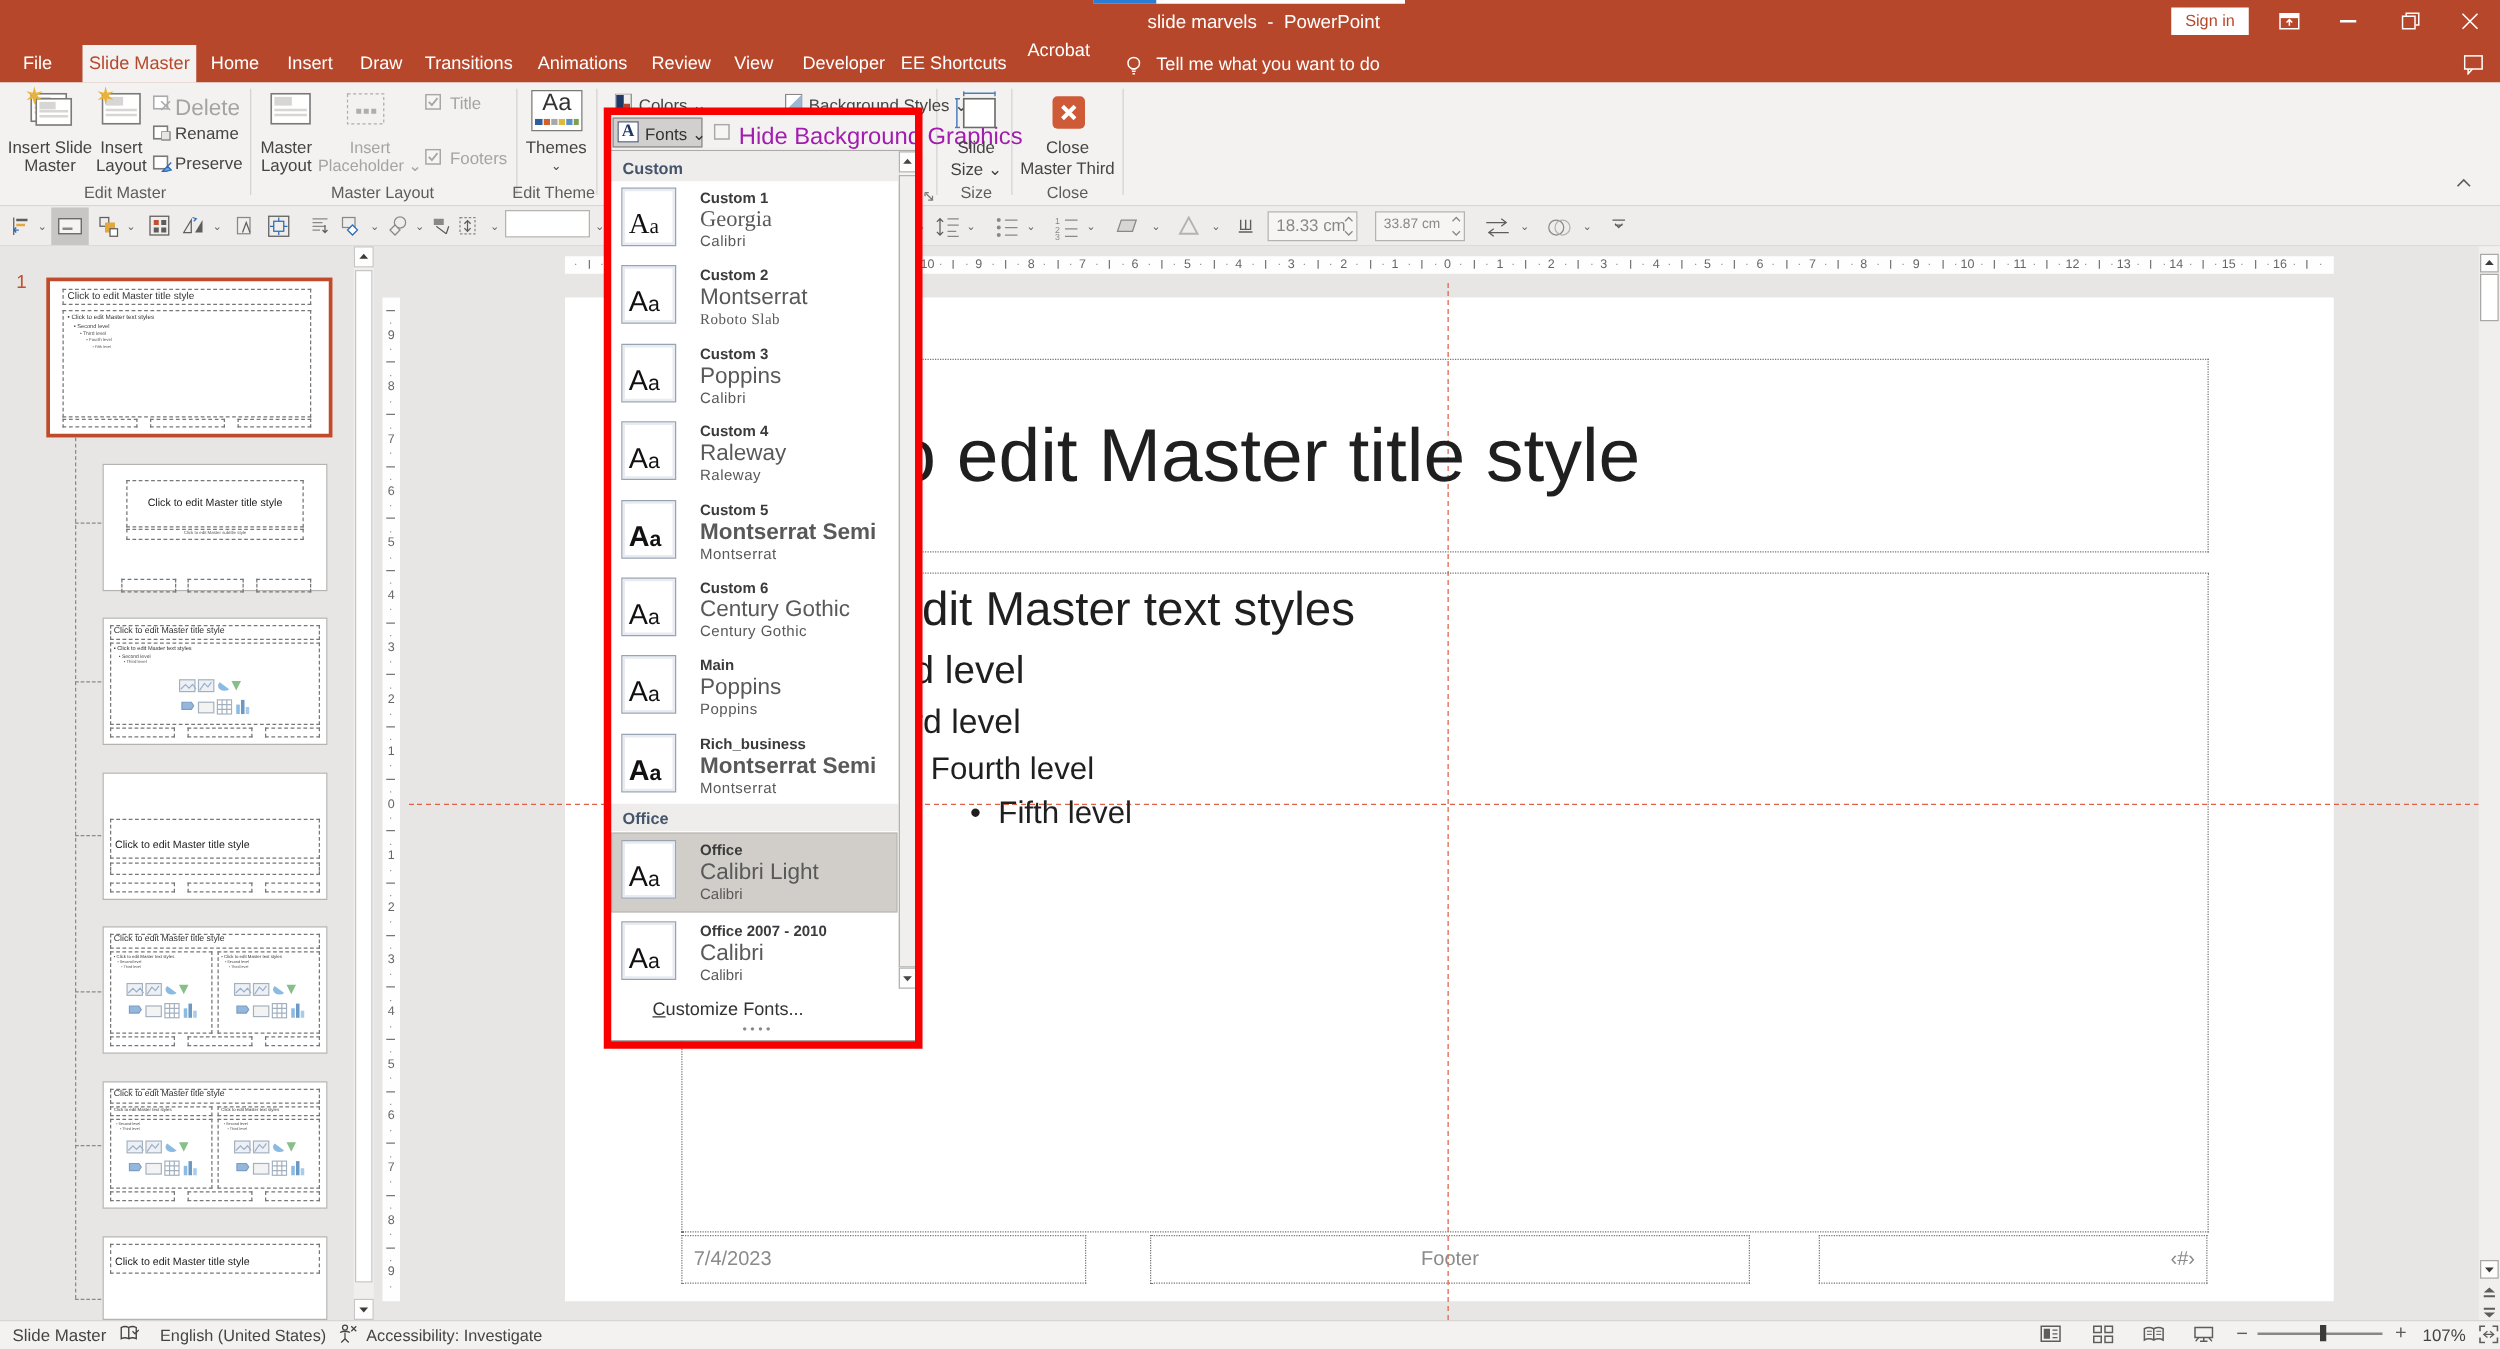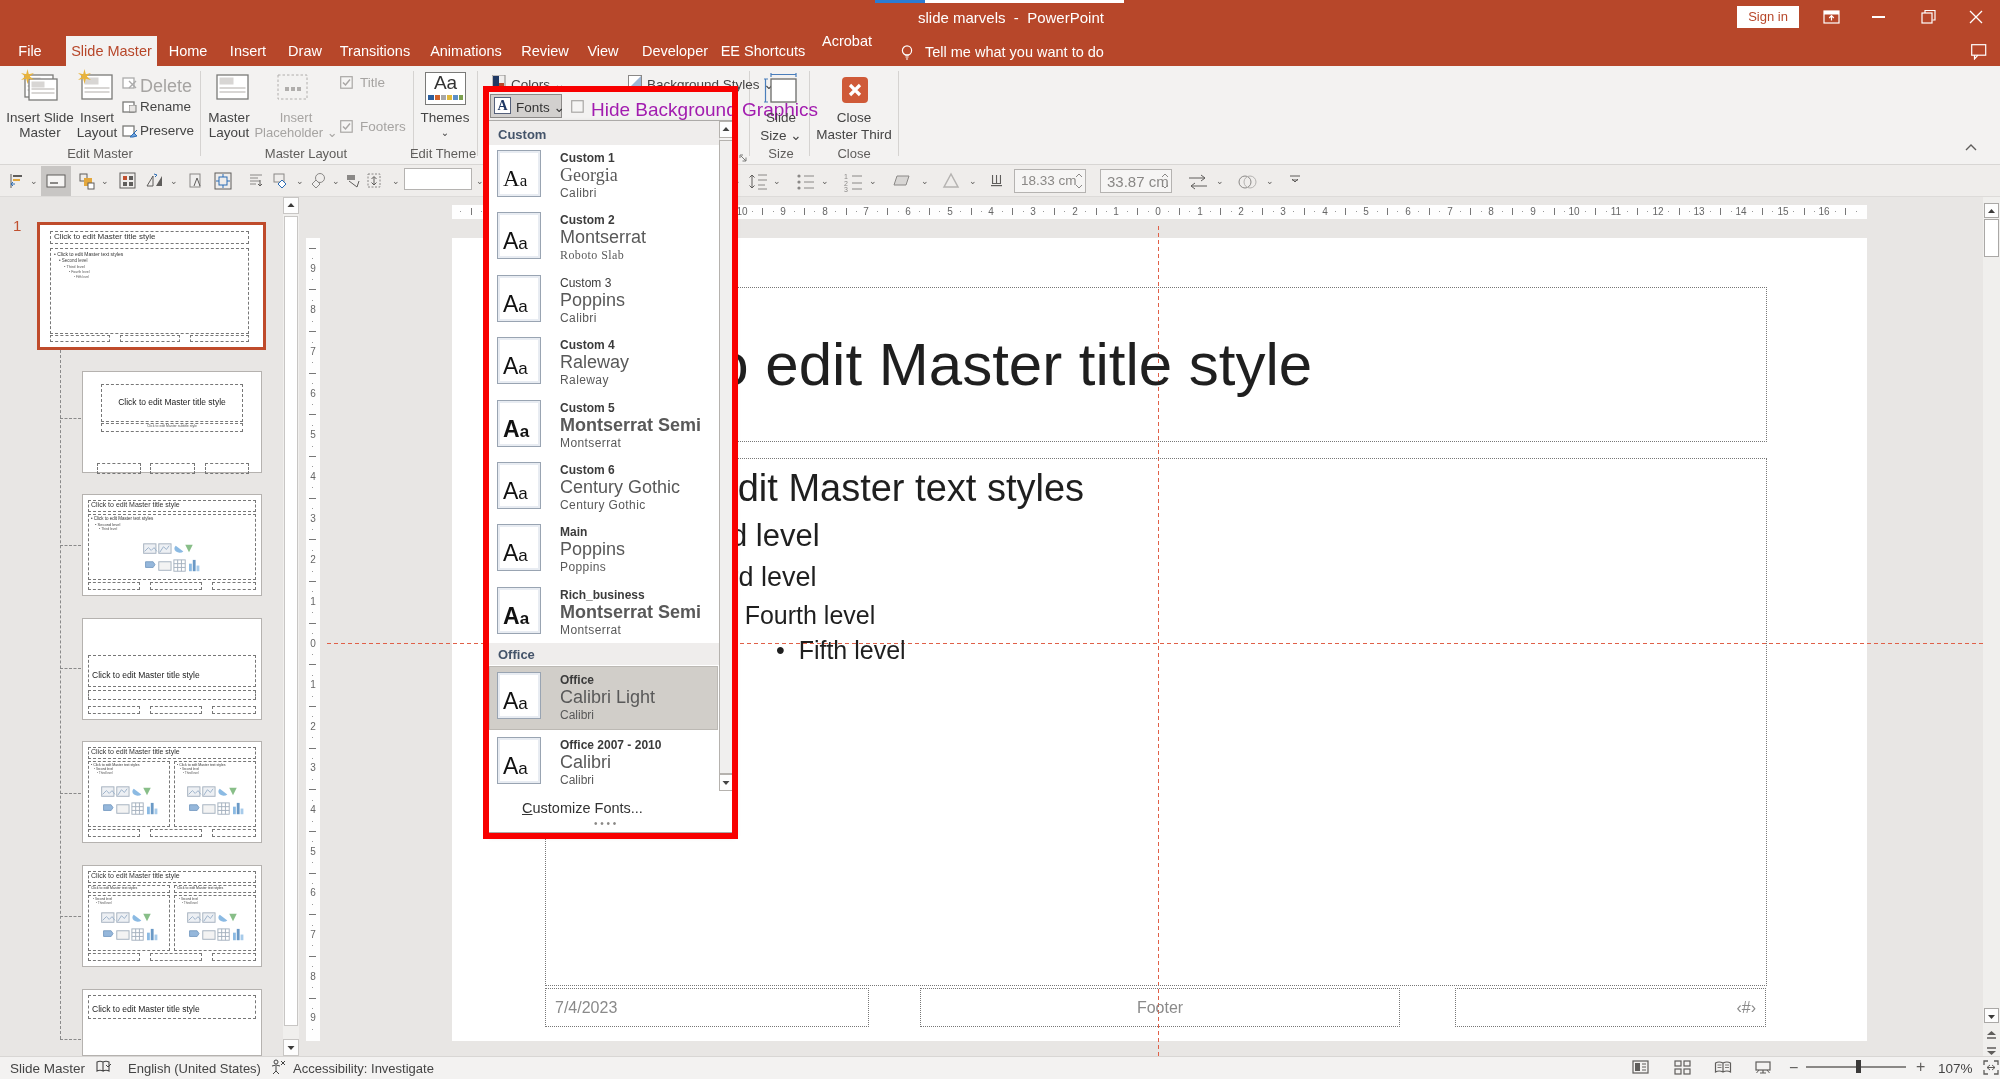--- a/index.html
+++ b/index.html
@@ -289,21 +289,21 @@
       <path d="M5 4 h12 M5 8 h12 M5 12 h8" stroke="#8a8886"></path>
     </svg></div>
 <div class="abs" style="left:1014px;top:169px;width:72px;height:24px;background:#f6f5f4;border:1px solid #b5b3b1;">
     <div style="font-size:13.5px;color:#8a8886;padding:3px 0 0 6px;">18.33 cm</div>
   </div>
 <div class="abs" style="left:1072px;top:169px;width:14px;height:24px;"><svg width="14" height="24">
       <path d="M4 8 L7 5 L10 8" stroke="#8a8886" fill="none"></path>
       <path d="M4 16 L7 19 L10 16" stroke="#8a8886" fill="none"></path>
     </svg></div>
 <div class="abs" style="left:1100px;top:169px;width:72px;height:24px;background:#f6f5f4;border:1px solid #b5b3b1;">
-    <div style="font-size:15px;color:#8a8886;padding:3px 0 0 6px;">33.87 cm</div>
+    <div style="font-size:11px;color:#8a8886;padding:3px 0 0 6px;">33.87 cm</div>
   </div>
 <div class="abs" style="left:1158px;top:169px;width:14px;height:24px;"><svg width="14" height="24">
       <path d="M4 8 L7 5 L10 8" stroke="#8a8886" fill="none"></path>
       <path d="M4 16 L7 19 L10 16" stroke="#8a8886" fill="none"></path>
     </svg></div>
 <div class="abs" style="left:1186px;top:172px;width:24px;height:18px;"><svg width="24" height="20">
       <path d="M3 6 h16 m-4 -3 l4 3 l-4 3 M21 14 h-16 m4 -3 l-4 3 l4 3" stroke="#5f5d5b" fill="none"></path>
     </svg></div>
 <div class="abs" style="left:1216px;top:176px;font-size:9px;color:#5f5d5b;white-space:nowrap;">⌄</div>
 <div class="abs" style="left:1236px;top:172px;width:22px;height:18px;"><svg width="22" height="20">
@@ -803,21 +803,21 @@
 <div class="abs" style="left:560px;top:186px;font-size:12px;color:#595959;white-space:nowrap;z-index:11;font-family:'Liberation Sans',sans-serif;letter-spacing:0.4px;">Calibri</div>
 <div class="abs" style="left:497px;top:212px;width:44px;height:47px;z-index:11;background:#ffffff;border:1px solid #99a4b2;box-shadow:inset 0 0 0 2px #e8ecf2;">
     <div style="font-family:'Liberation Sans',sans-serif;font-weight:normal;font-size:23px;color:#111;text-align:left;padding-left:5px;line-height:56px;">A<span style="font-size:17px;">a</span></div>
   </div>
 <div class="abs" style="left:560px;top:213px;font-size:12px;color:#3b3b3b;white-space:nowrap;z-index:11;font-weight:bold;">Custom 2</div>
 <div class="abs" style="left:560px;top:227px;font-size:18px;color:#595959;white-space:nowrap;z-index:11;font-family:'Liberation Sans',sans-serif;font-weight:normal;">Montserrat</div>
 <div class="abs" style="left:560px;top:248px;font-size:12px;color:#595959;white-space:nowrap;z-index:11;font-family:'Liberation Serif',serif;letter-spacing:0.4px;">Roboto Slab</div>
 <div class="abs" style="left:497px;top:275px;width:44px;height:47px;z-index:11;background:#ffffff;border:1px solid #99a4b2;box-shadow:inset 0 0 0 2px #e8ecf2;">
     <div style="font-family:'Liberation Sans',sans-serif;font-weight:normal;font-size:23px;color:#111;text-align:left;padding-left:5px;line-height:56px;">A<span style="font-size:17px;">a</span></div>
   </div>
-<div class="abs" style="left:560px;top:276px;font-size:12px;color:#3b3b3b;white-space:nowrap;z-index:11;font-weight:normal;">Custom 3</div>
+<div class="abs" style="left:560px;top:276px;font-size:12px;color:#3b3b3b;white-space:nowrap;z-index:11;font-weight:bold;">Custom 3</div>
 <div class="abs" style="left:560px;top:290px;font-size:18px;color:#595959;white-space:nowrap;z-index:11;font-family:'Liberation Sans',sans-serif;font-weight:normal;">Poppins</div>
 <div class="abs" style="left:560px;top:311px;font-size:12px;color:#595959;white-space:nowrap;z-index:11;font-family:'Liberation Sans',sans-serif;letter-spacing:0.4px;">Calibri</div>
 <div class="abs" style="left:497px;top:337px;width:44px;height:47px;z-index:11;background:#ffffff;border:1px solid #99a4b2;box-shadow:inset 0 0 0 2px #e8ecf2;">
     <div style="font-family:'Liberation Sans',sans-serif;font-weight:normal;font-size:23px;color:#111;text-align:left;padding-left:5px;line-height:56px;">A<span style="font-size:17px;">a</span></div>
   </div>
 <div class="abs" style="left:560px;top:338px;font-size:12px;color:#3b3b3b;white-space:nowrap;z-index:11;font-weight:bold;">Custom 4</div>
 <div class="abs" style="left:560px;top:352px;font-size:18px;color:#595959;white-space:nowrap;z-index:11;font-family:'Liberation Sans',sans-serif;font-weight:normal;">Raleway</div>
 <div class="abs" style="left:560px;top:373px;font-size:12px;color:#595959;white-space:nowrap;z-index:11;font-family:'Liberation Sans',sans-serif;letter-spacing:0.4px;">Raleway</div>
 <div class="abs" style="left:497px;top:400px;width:44px;height:47px;z-index:11;background:#ffffff;border:1px solid #99a4b2;box-shadow:inset 0 0 0 2px #e8ecf2;">
     <div style="font-family:'Liberation Sans',sans-serif;font-weight:bold;font-size:23px;color:#111;text-align:left;padding-left:5px;line-height:56px;">A<span style="font-size:17px;">a</span></div>

